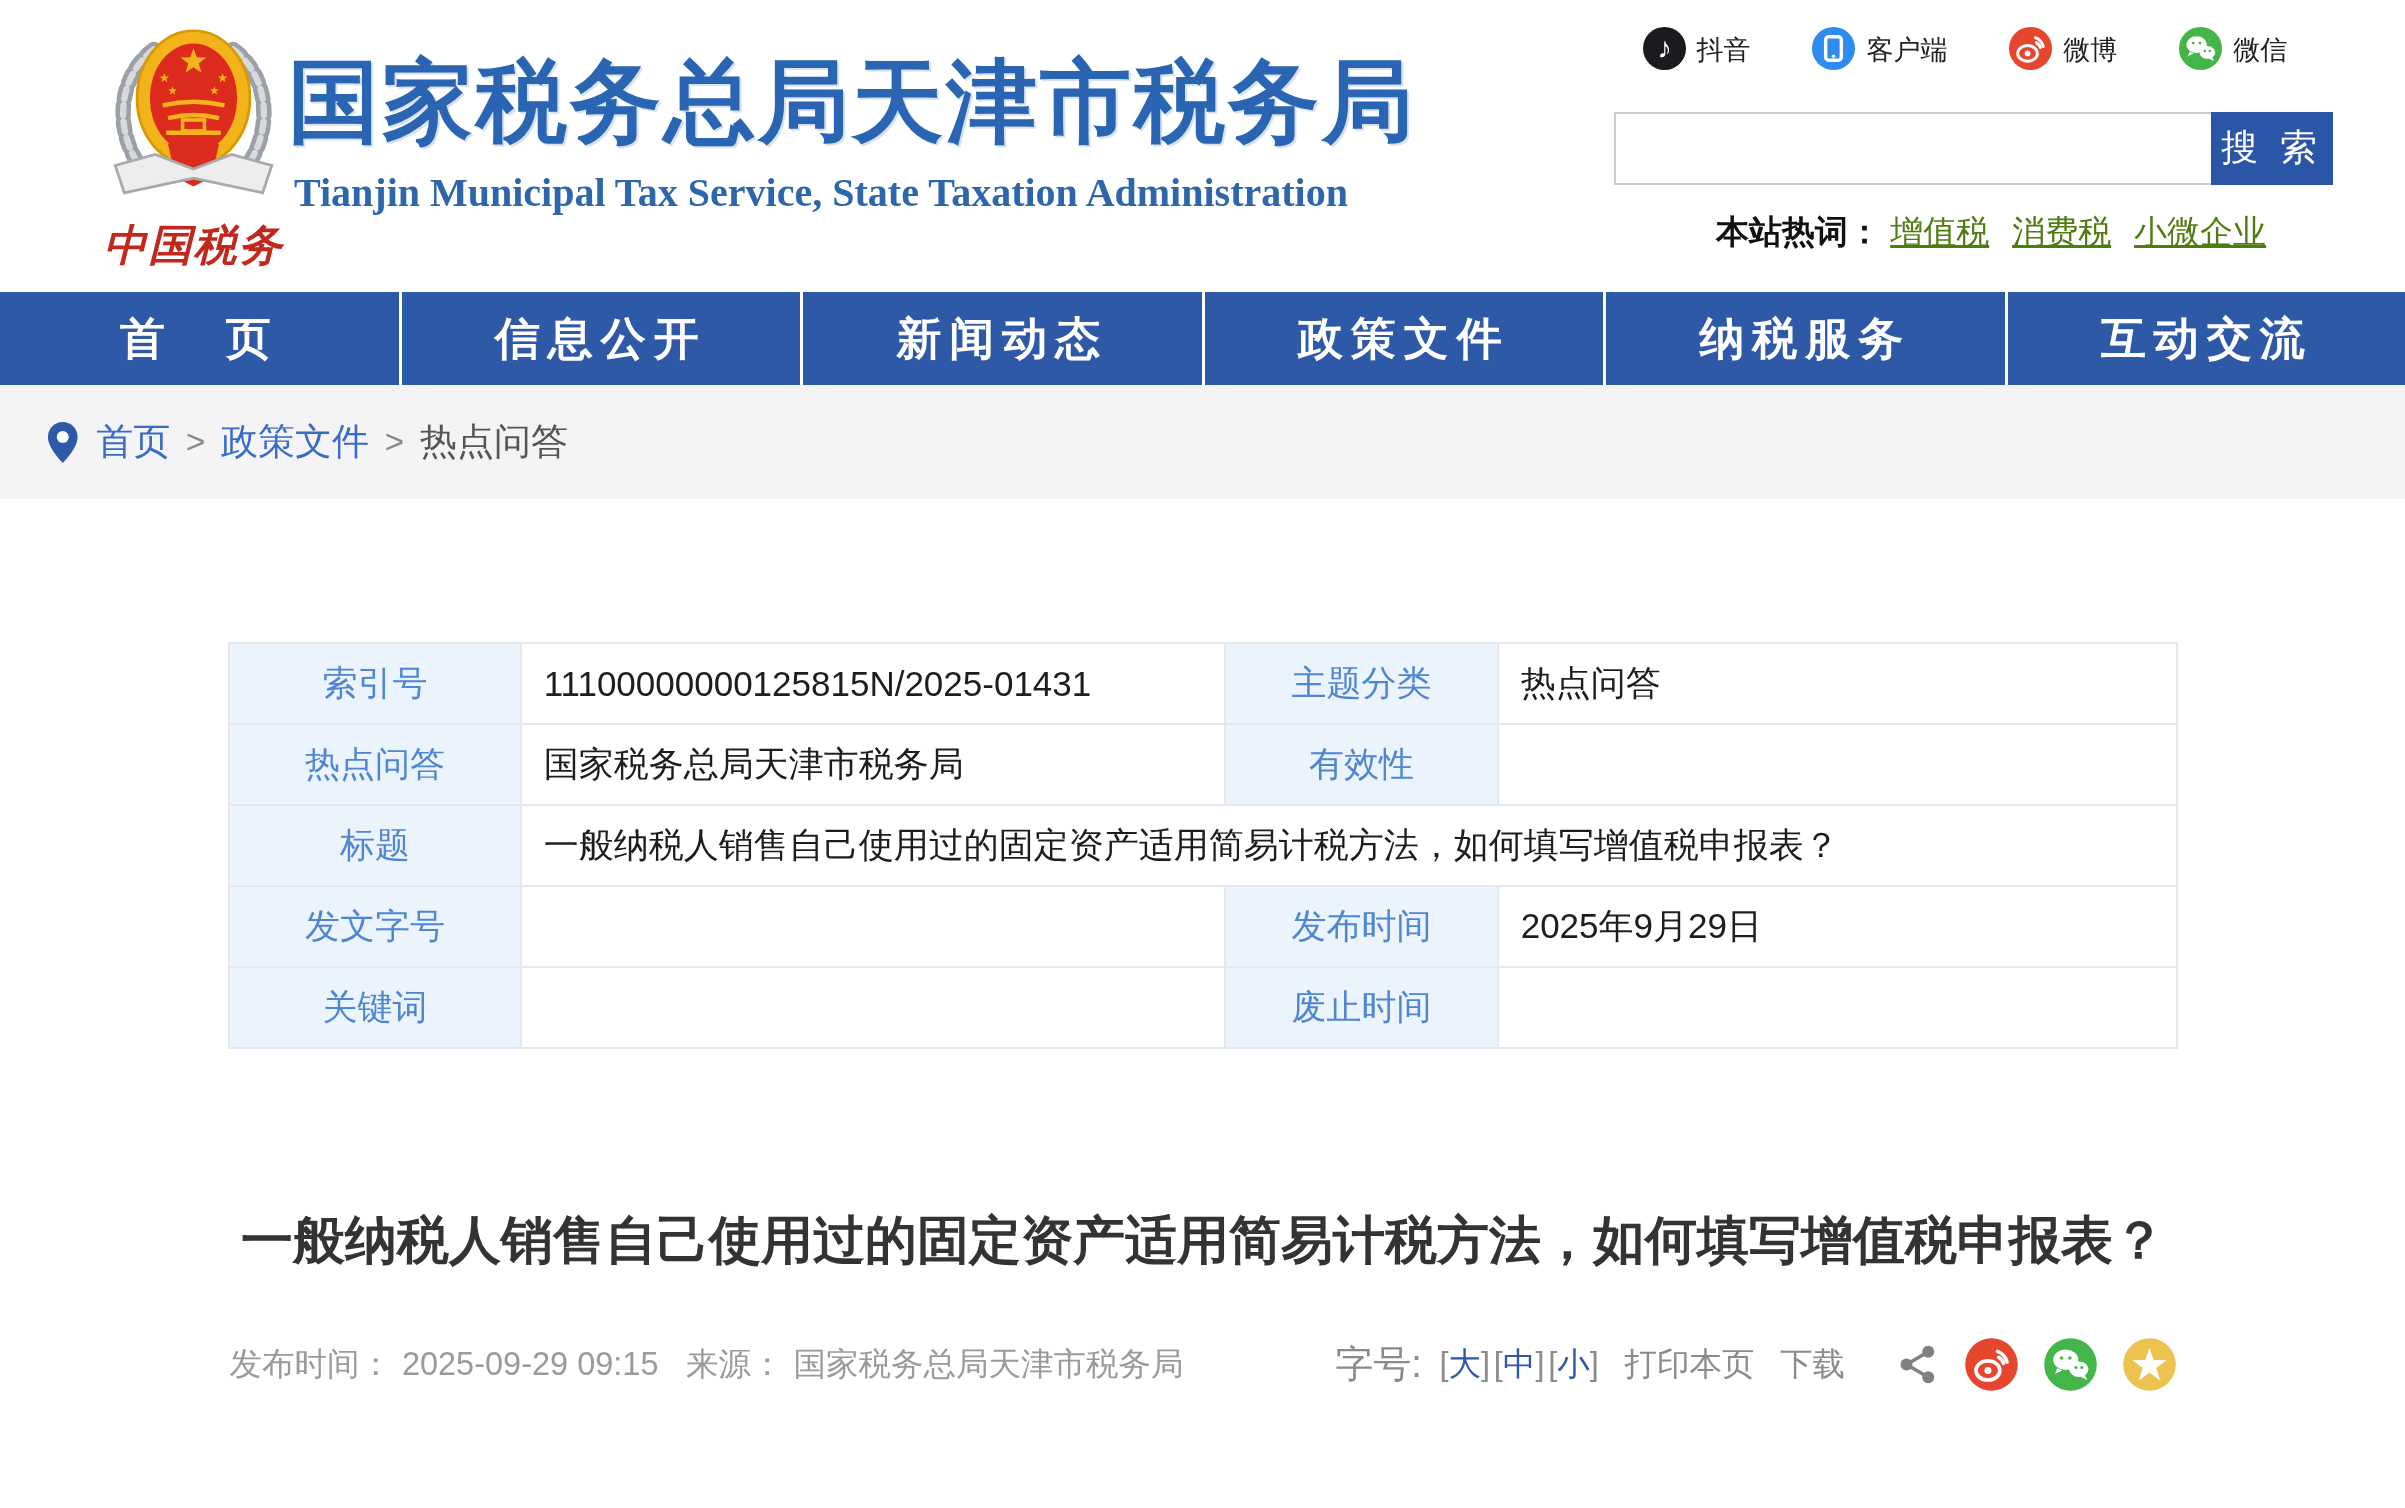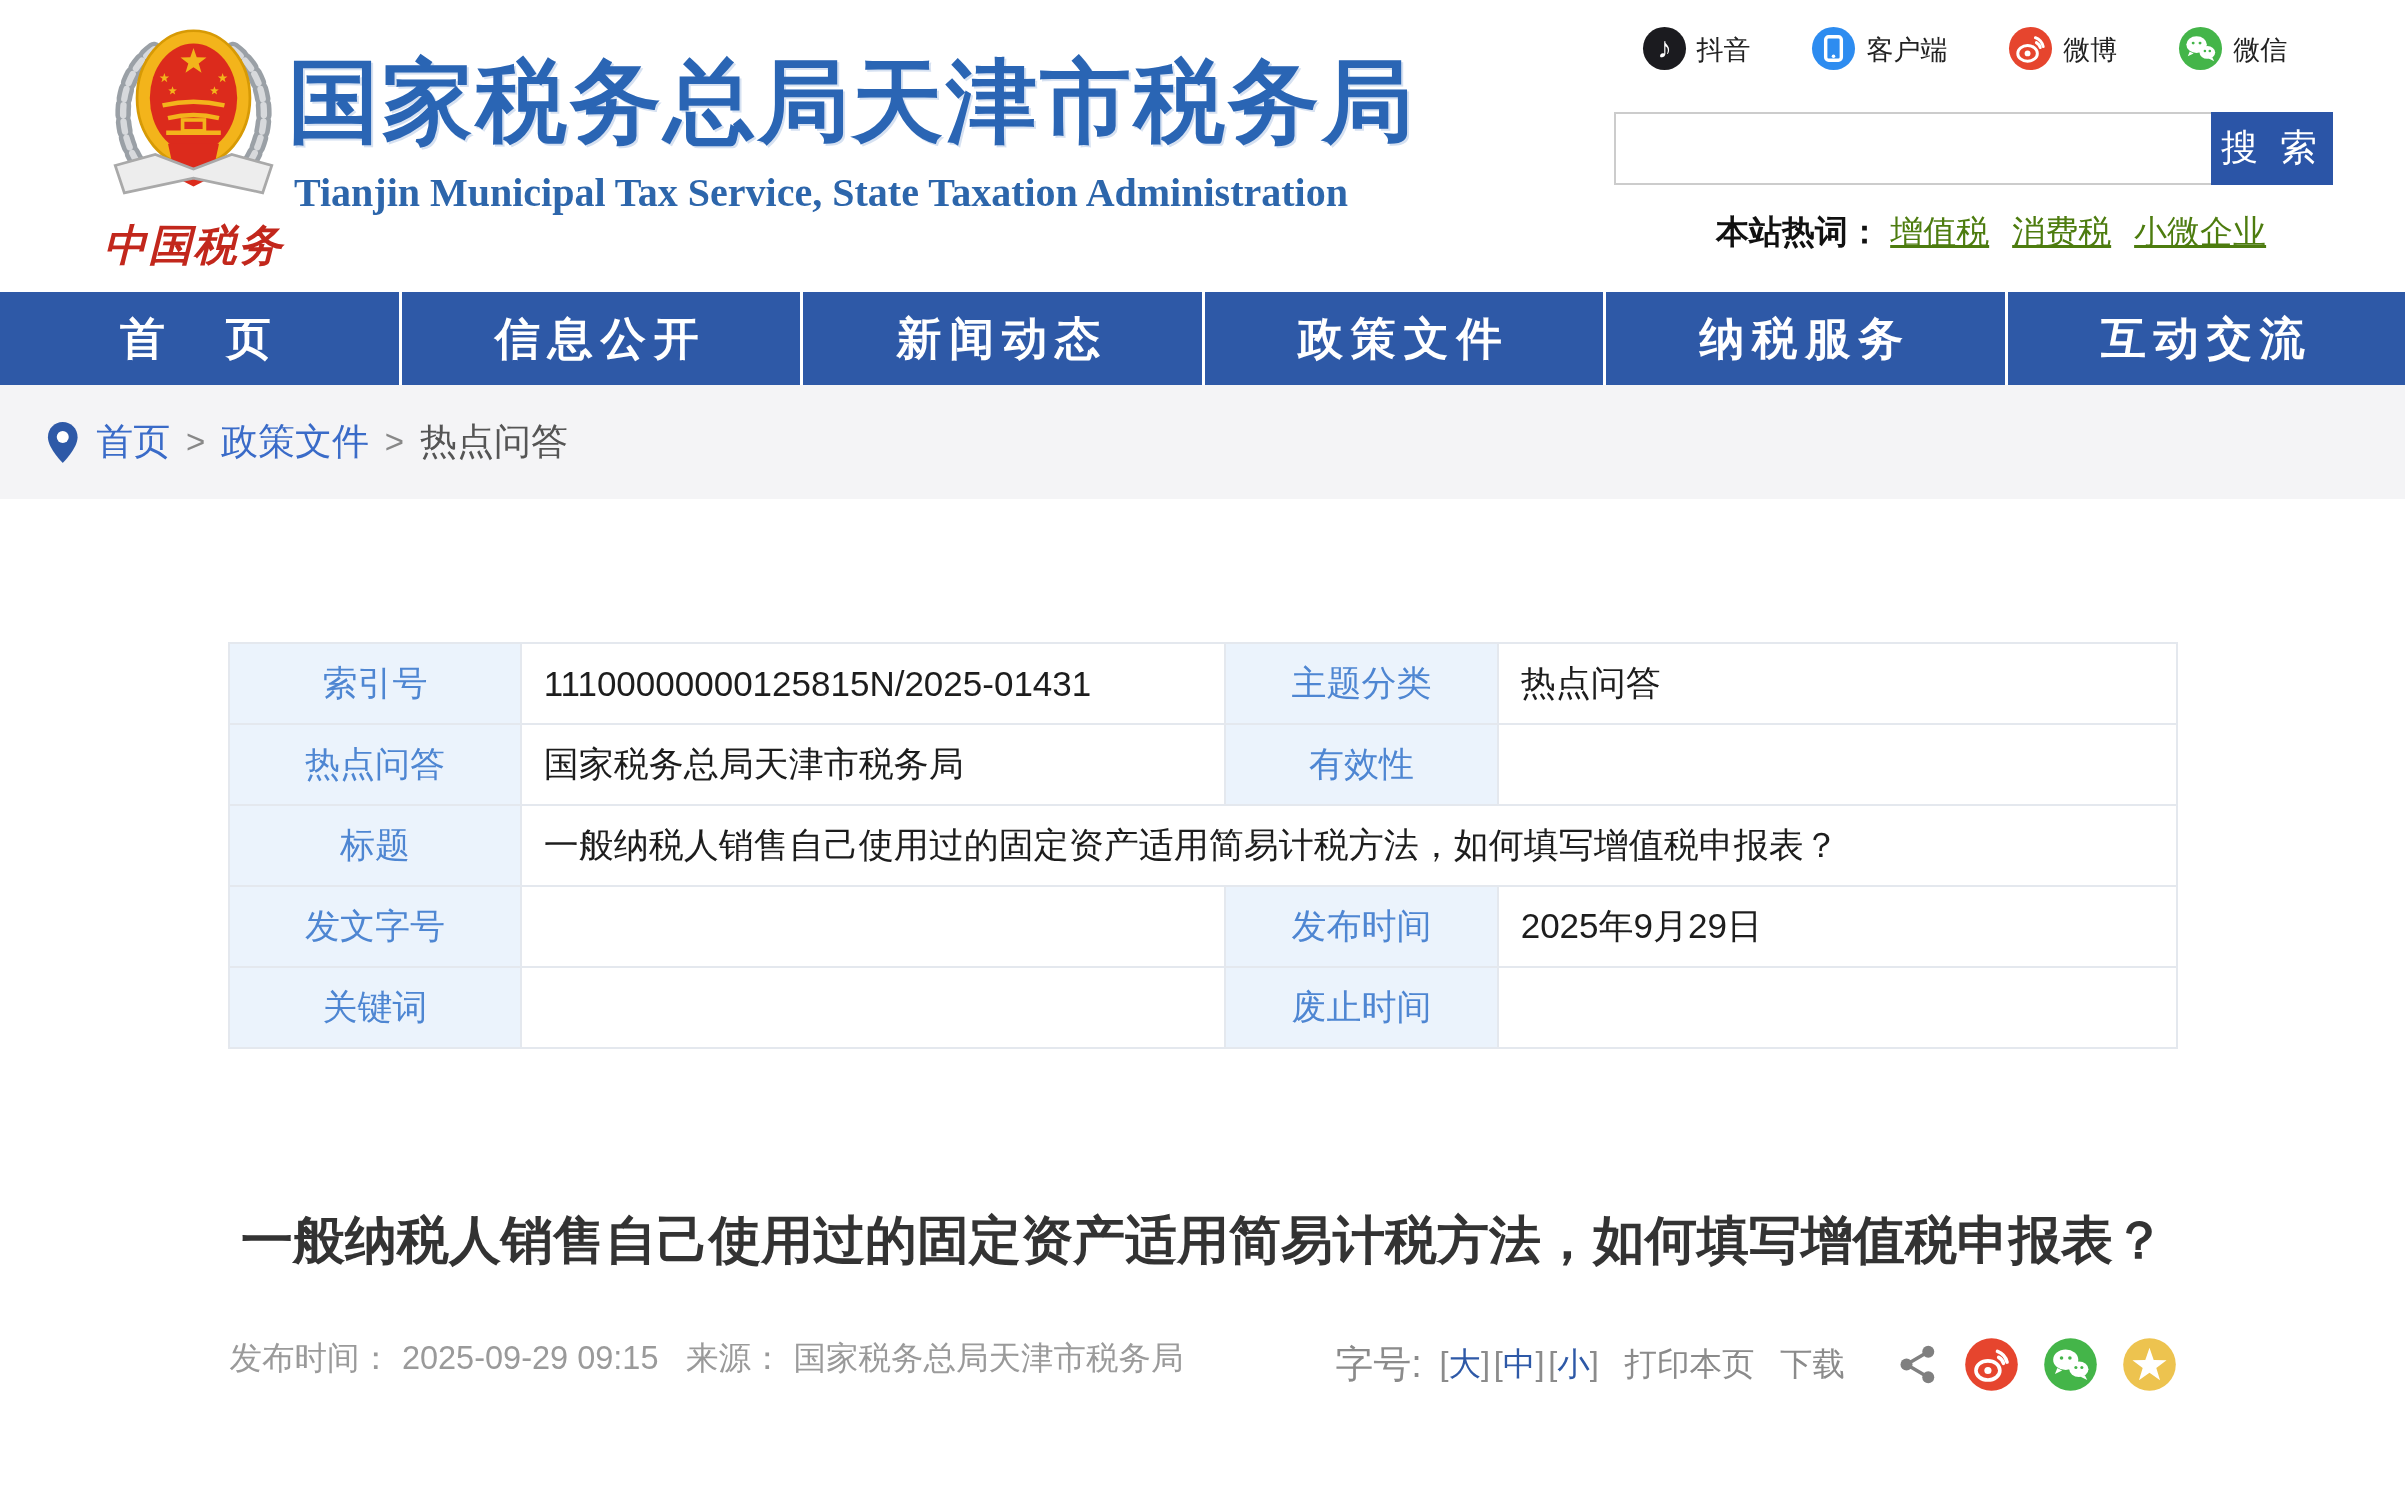--- a/index.html
+++ b/index.html
@@ -44,21 +44,21 @@
   
   .info-table { width:1947px; margin:143px auto 0; border-collapse:collapse; table-layout:fixed; }
   .info-table td { border:2px solid #e4e8ee; height:81px; font-size:35px; }
   .info-table td.lbl { background:#ebf3fc; color:#4e86d2; text-align:center; }
   .info-table td.val { background:#fff; color:#1d1d1d; text-align:left; padding-left:21.7px; }
 
   
   .article-title { margin:146px auto 0; width:2069px; text-align:center; font-size:52px;
                    font-weight:bold; color:#333; line-height:91px; }
   .meta-row { width:1947px; margin:51px auto 0; display:flex; justify-content:space-between;
-              }
+              align-items:center; }
   .meta-left { font-size:32.5px; color:#9a9a9a; }
   .meta-left span { margin-right:9.9px; }
   .meta-right { display:flex; align-items:center; gap:17.7px; }
   .fontsize-label { font-size:38px; color:#8b8b8b; }
   .fs-opt { font-size:32.5px; color:#2e59a7; cursor:pointer; }
   .fs-bracket { font-size:32.5px; color:#8b8b8b; }
   .meta-action { font-size:32.5px; color:#8b8b8b; cursor:pointer; margin-left:7.9px; }
   .share-icons { display:flex; align-items:center; gap:23.6px; margin-left:33px; }
   .share-icons > span { display:flex; cursor:pointer; }
 </style>

